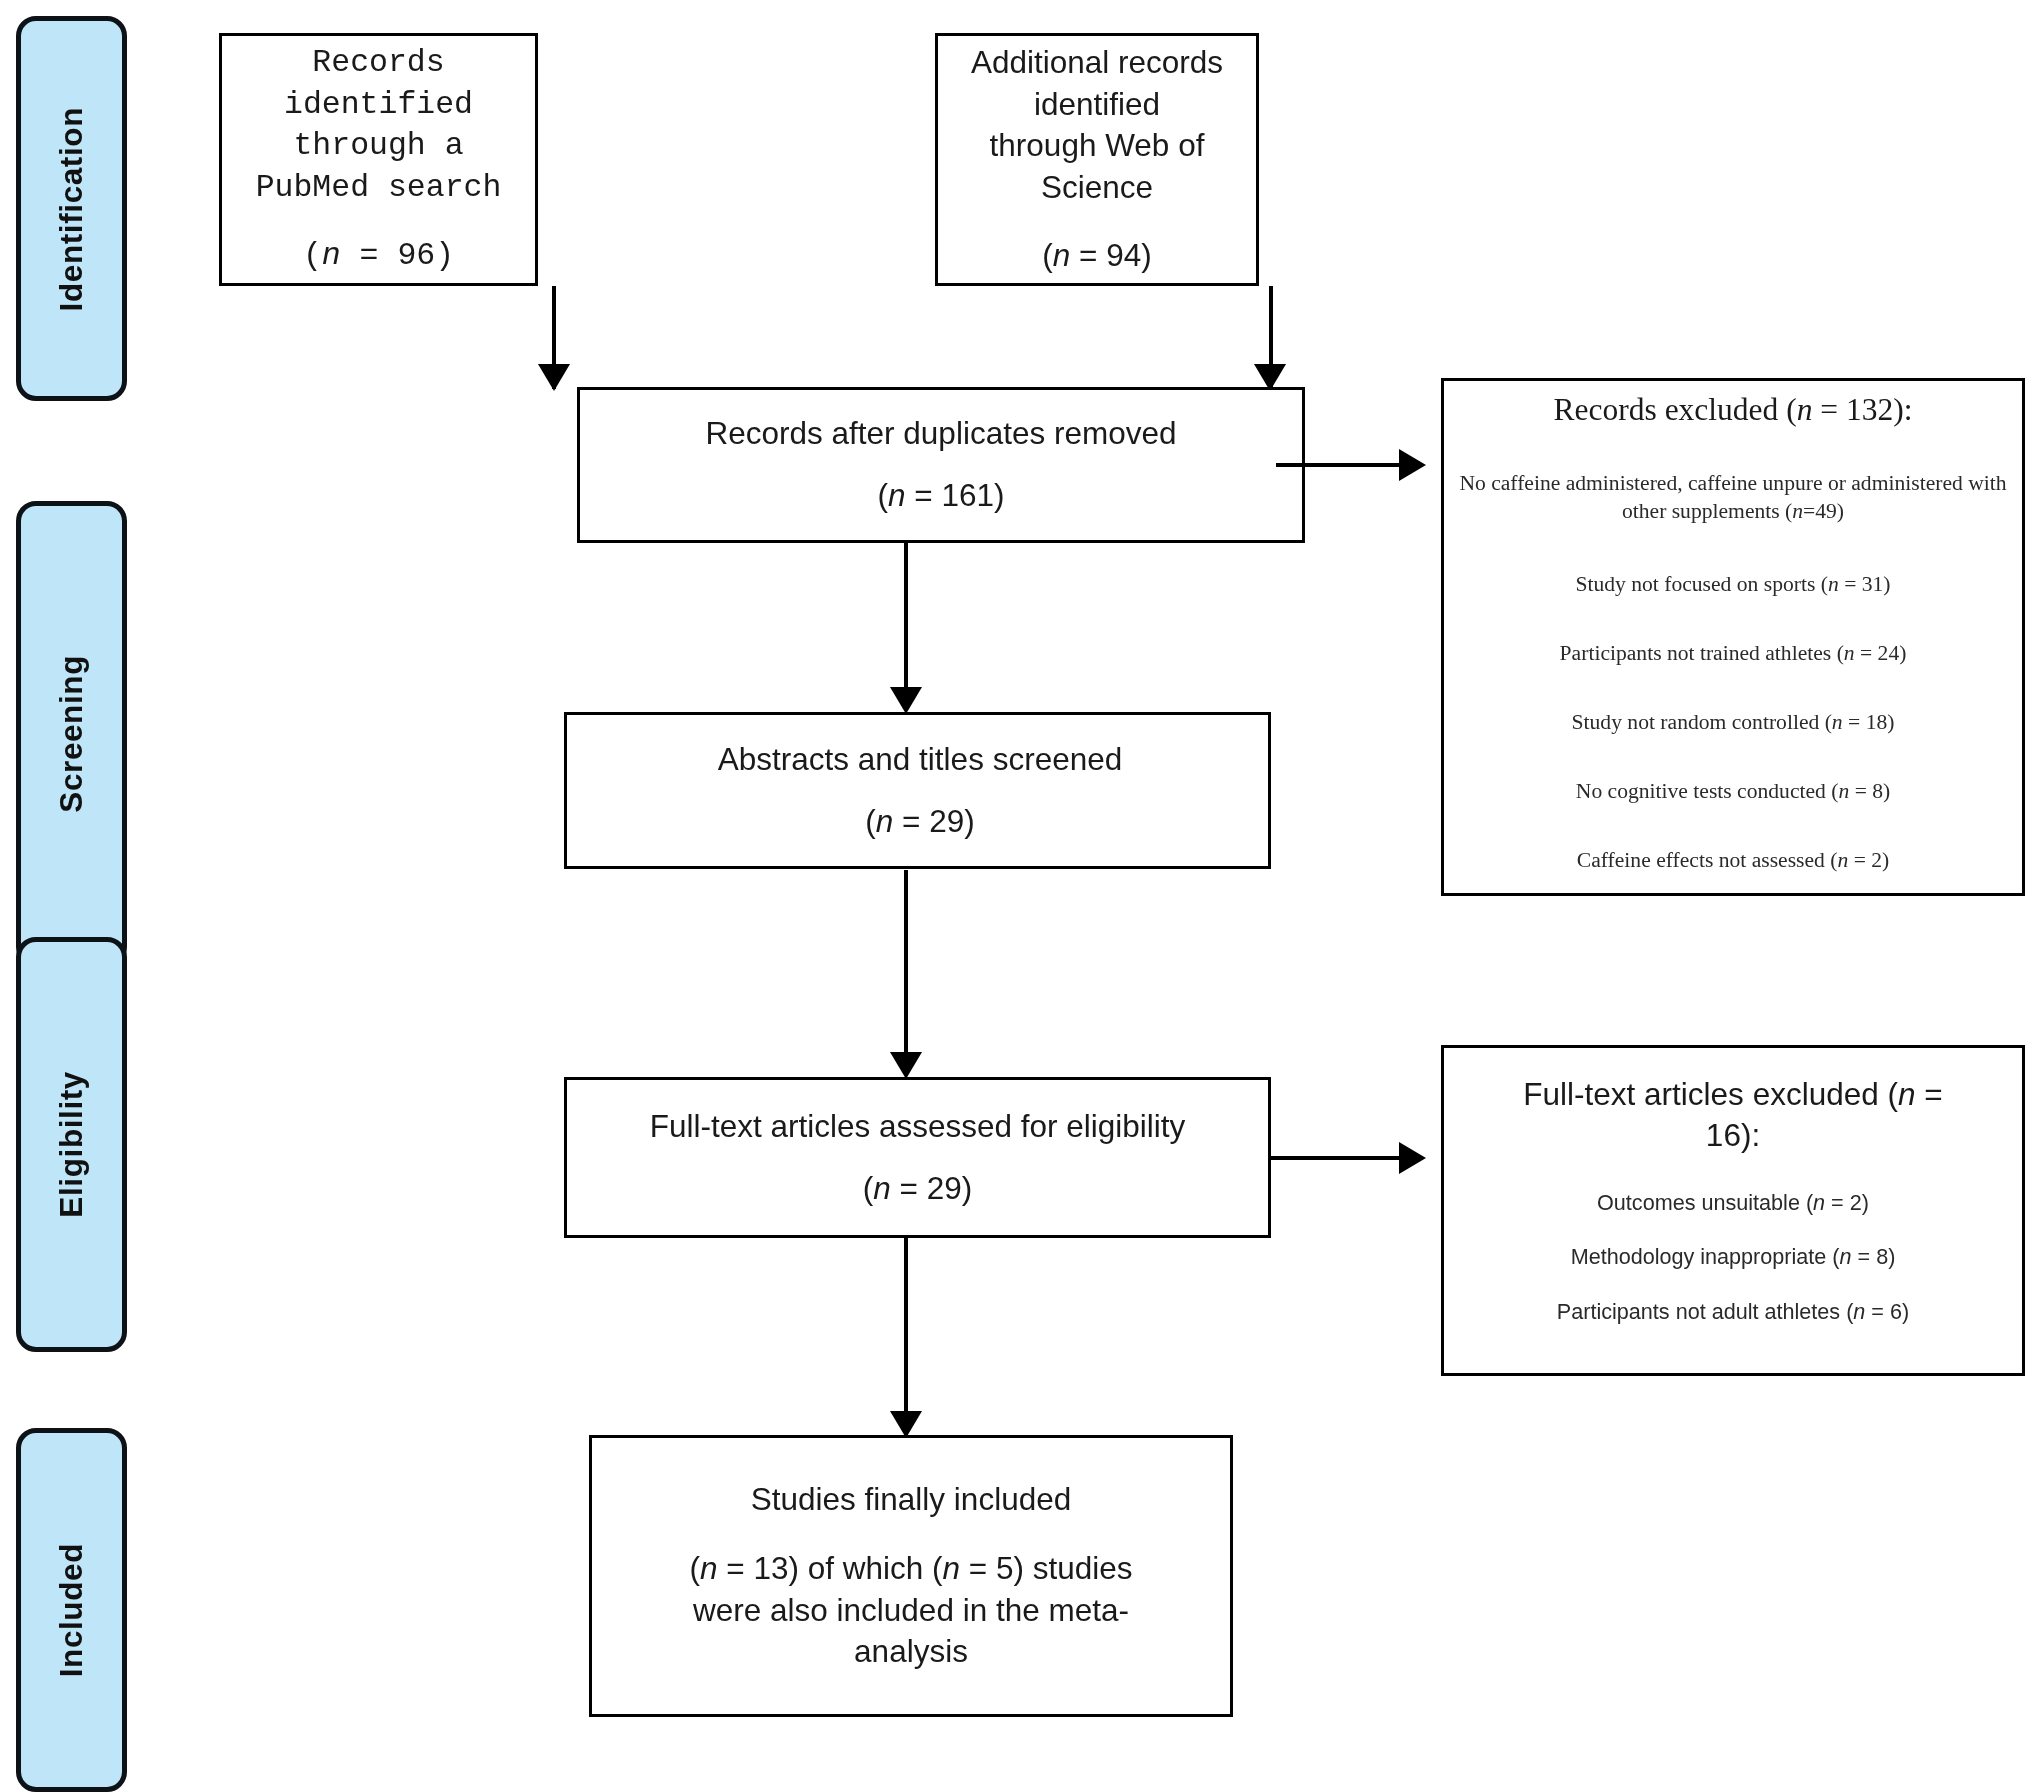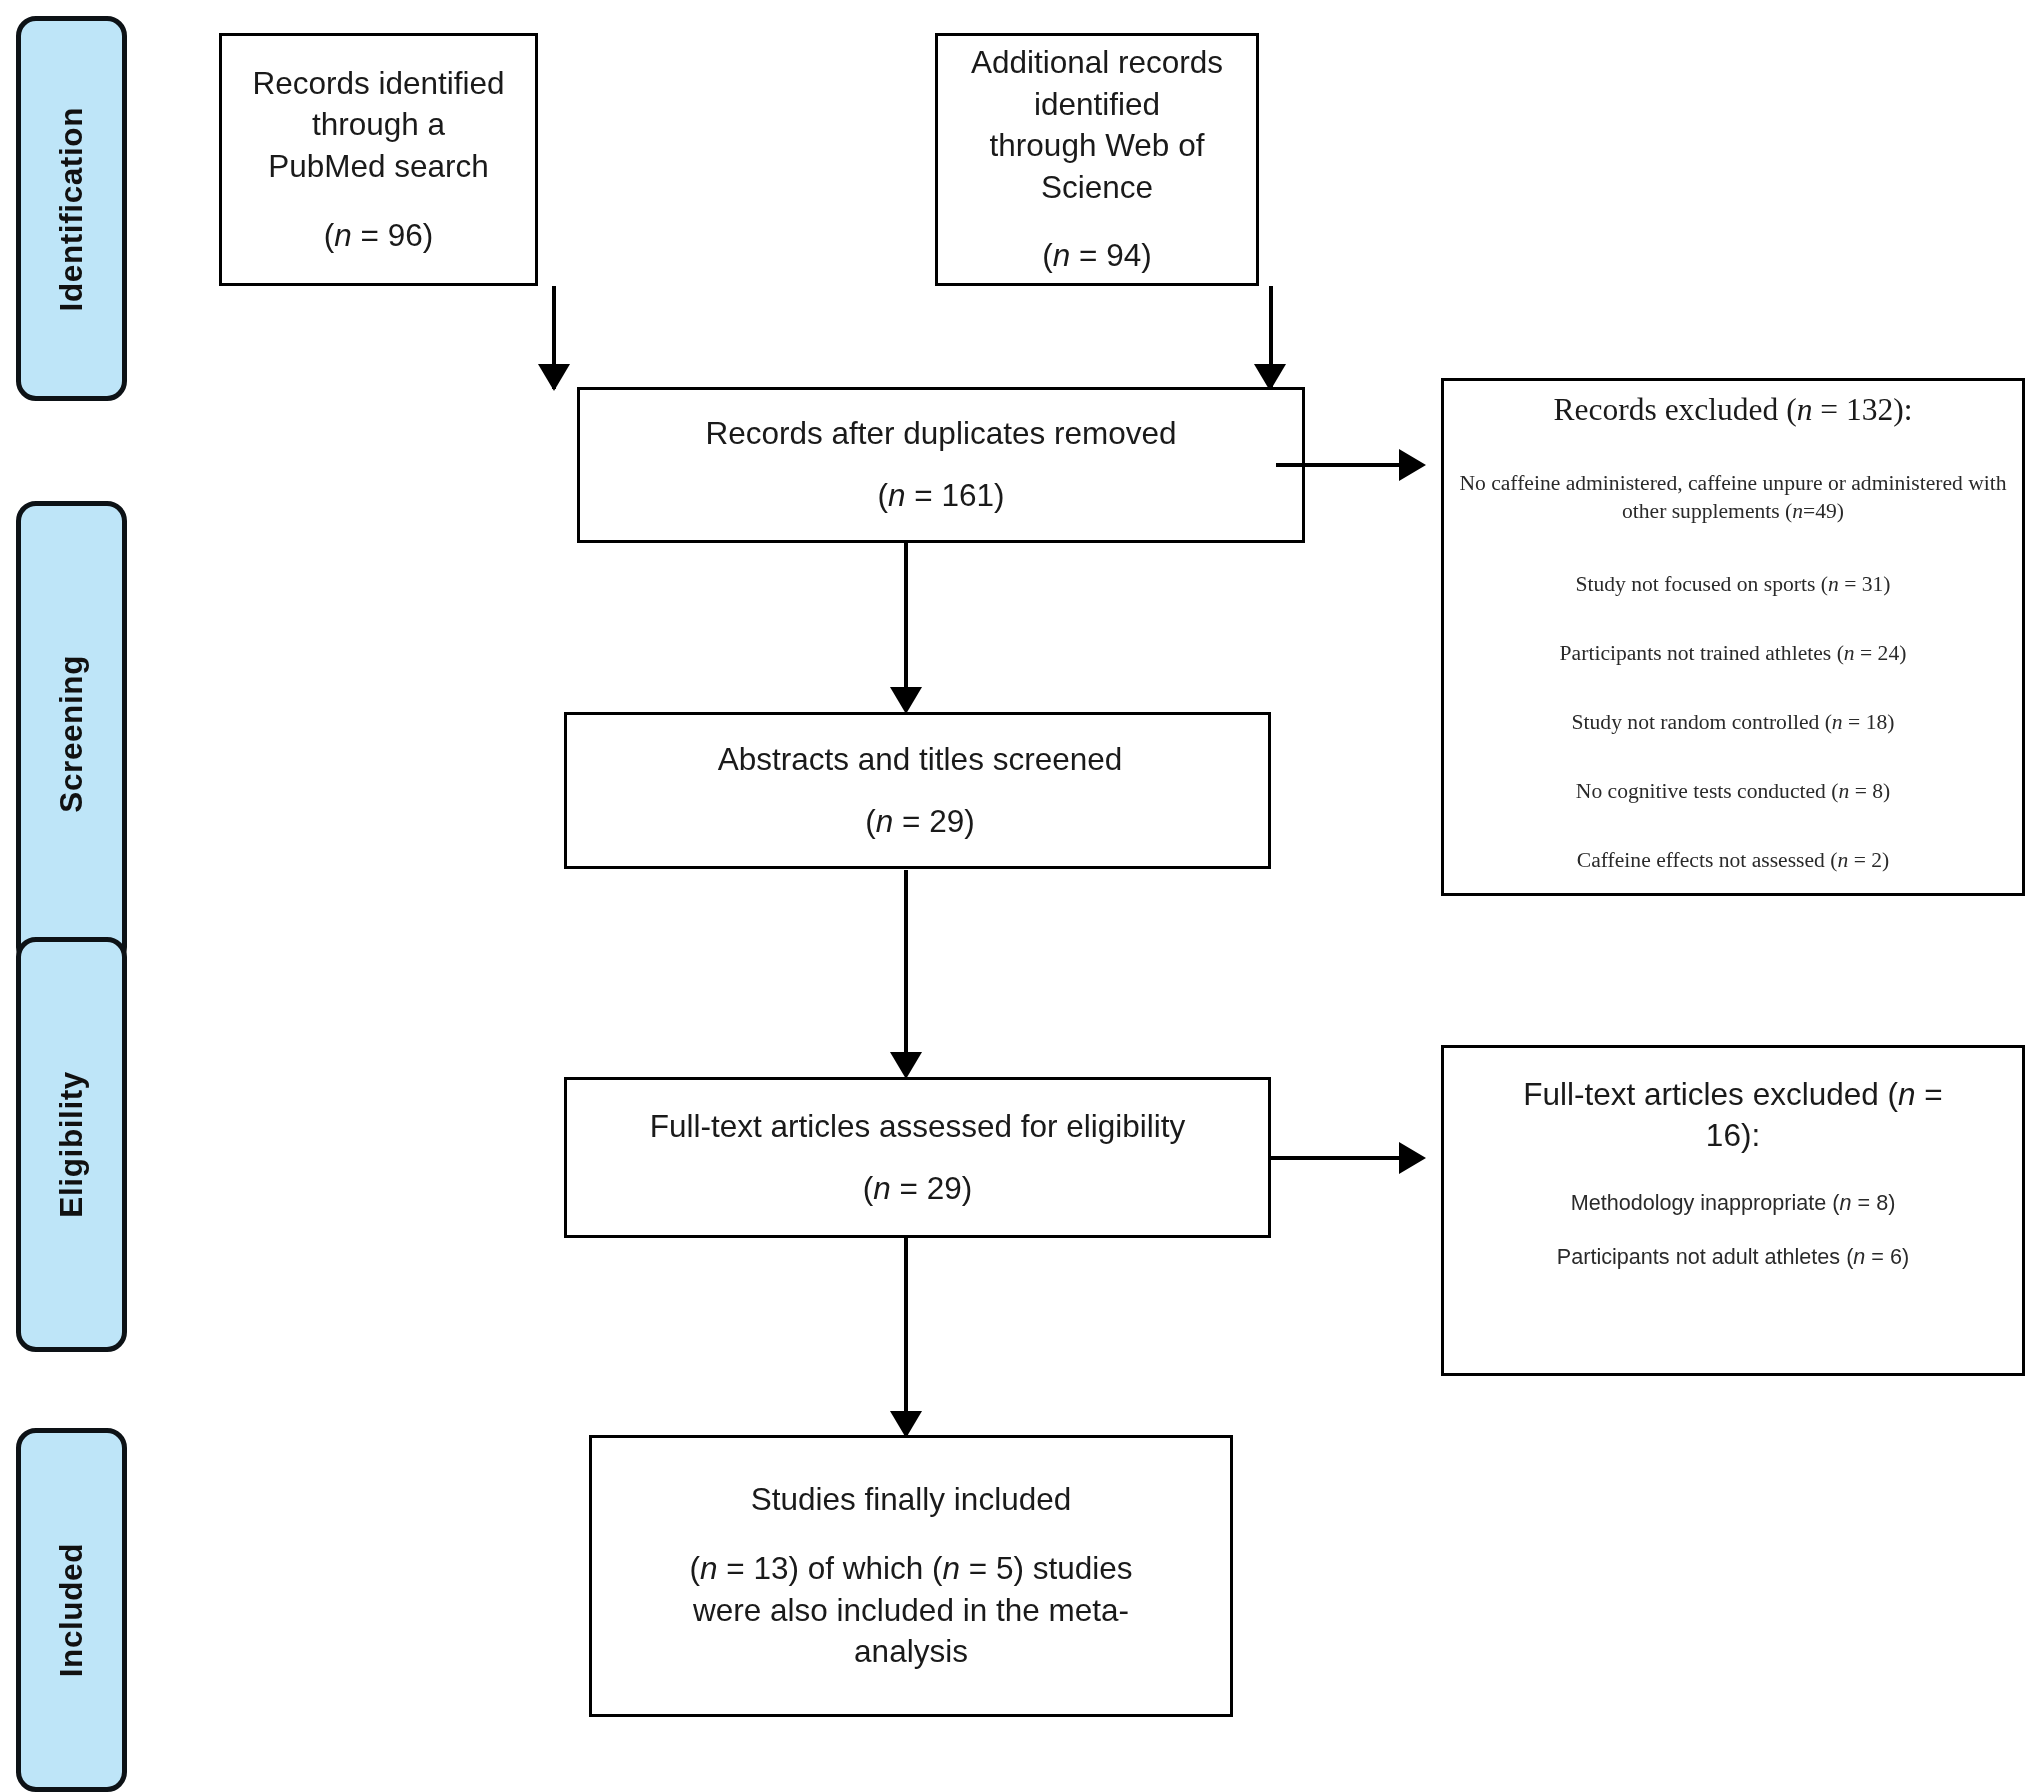--- a/index.html
+++ b/index.html
@@ -130,21 +130,21 @@
   </div>
 
   <div class="stage" style="left:16.3px; top:937px; width:111px; height:415px;">
     <span class="stage-label">Eligibility</span>
   </div>
 
   <div class="stage" style="left:16.3px; top:1428px; width:111px; height:364px;">
     <span class="stage-label">Included</span>
   </div>
 
-  <div class="box" style="left:219px; top:33px; width:319px; height:253px;">
+  <div class="box" style="left:219px; top:33px; width:319px; height:253px;font-family:Liberation Mono, monospace;">
     <div class="line">Records identified through a</div>
     <div class="line">PubMed search</div>
     <div class="line gap">(<i class="n">n</i> = 96)</div>
   </div>
 
   <div class="box" style="left:935px; top:33px; width:324px; height:253px;">
     <div class="line">Additional records identified</div>
     <div class="line">through Web of Science</div>
     <div class="line gap">(<i class="n">n</i> = 94)</div>
   </div>
@@ -188,20 +188,21 @@
     <div class="line">Full-text articles assessed for eligibility</div>
     <div class="line gap-sm">(<i class="n">n</i> = 29)</div>
   </div>
 
   <div class="hline" style="left:1271px; top:1156px; width:150px;"></div>
   <div class="arrow-right" style="left:1399px; top:1142px;"></div>
 
   <div class="box" style="left:1441px; top:1045px; width:584px; height:331px; justify-content:flex-start; padding-top:26px;">
     <div class="head" style="margin-bottom:0;">Full-text articles excluded (<i class="n">n</i> =</div>
     <div class="head" style="margin-bottom:20px;">16):</div>
+    <div class="item">Outcomes unsuitable (<i class="n">n</i> = 2)</div>
     <div class="item">Methodology inappropriate (<i class="n">n</i> = 8)</div>
     <div class="item">Participants not adult athletes (<i class="n">n</i> = 6)</div>
   </div>
 
   <div class="vline" style="left:904px; top:1238px; height:198px;"></div>
   <div class="arrow-down" style="left:890px; top:1411px;"></div>
 
   <div class="box" style="left:589px; top:1435px; width:644px; height:282px; padding:5px 26px;">
     <div class="line">Studies finally included</div>
     <div class="line gap">(<i class="n">n</i> = 13) of which (<i class="n">n</i> = 5) studies</div>

